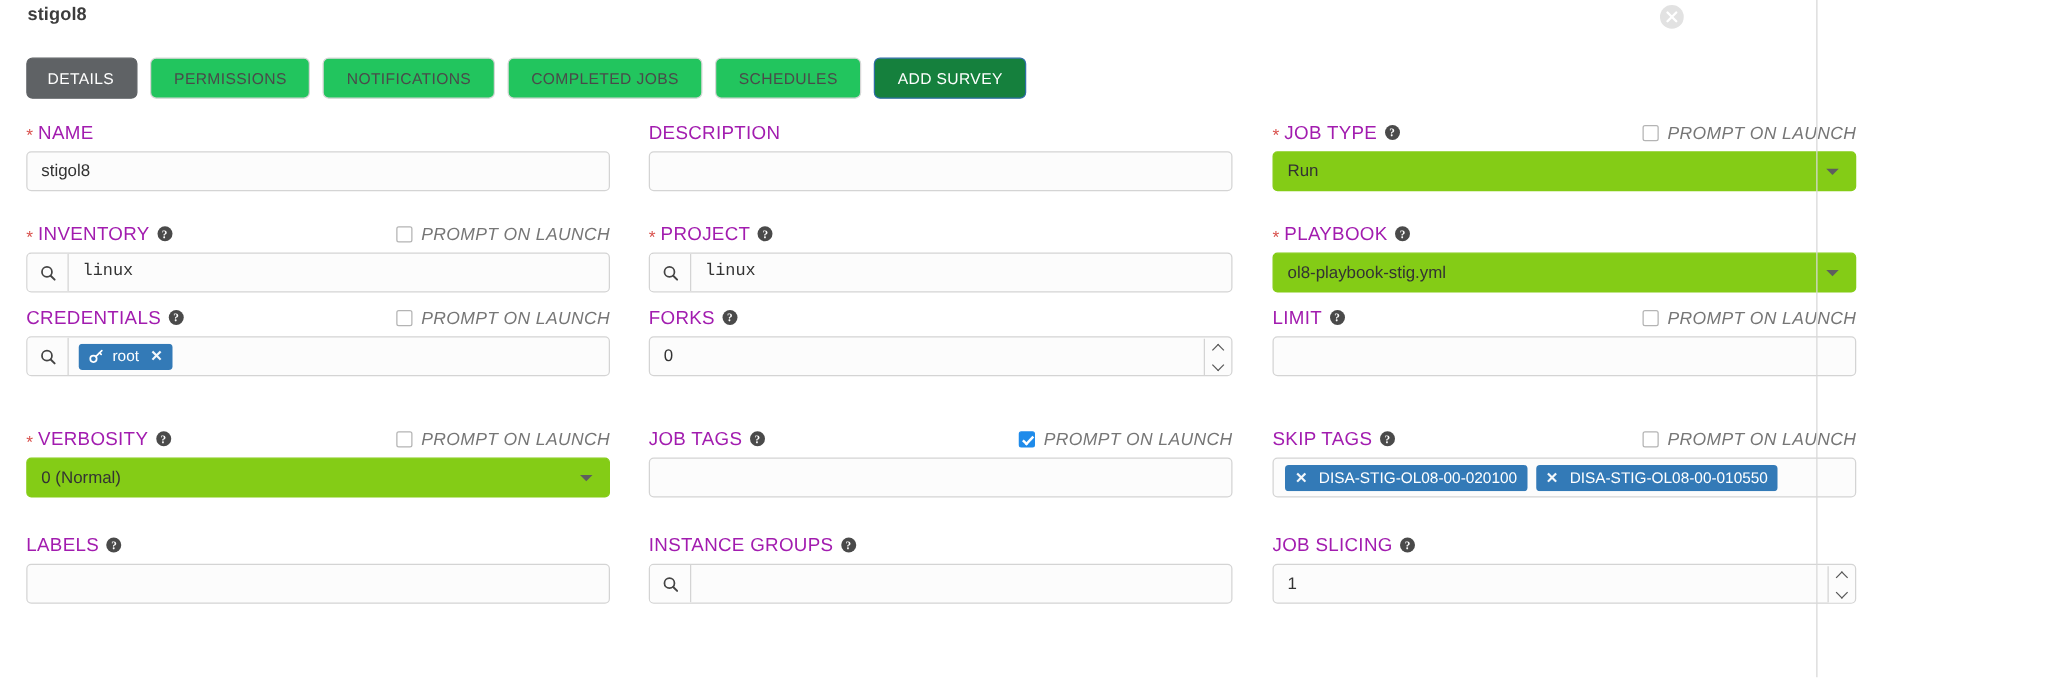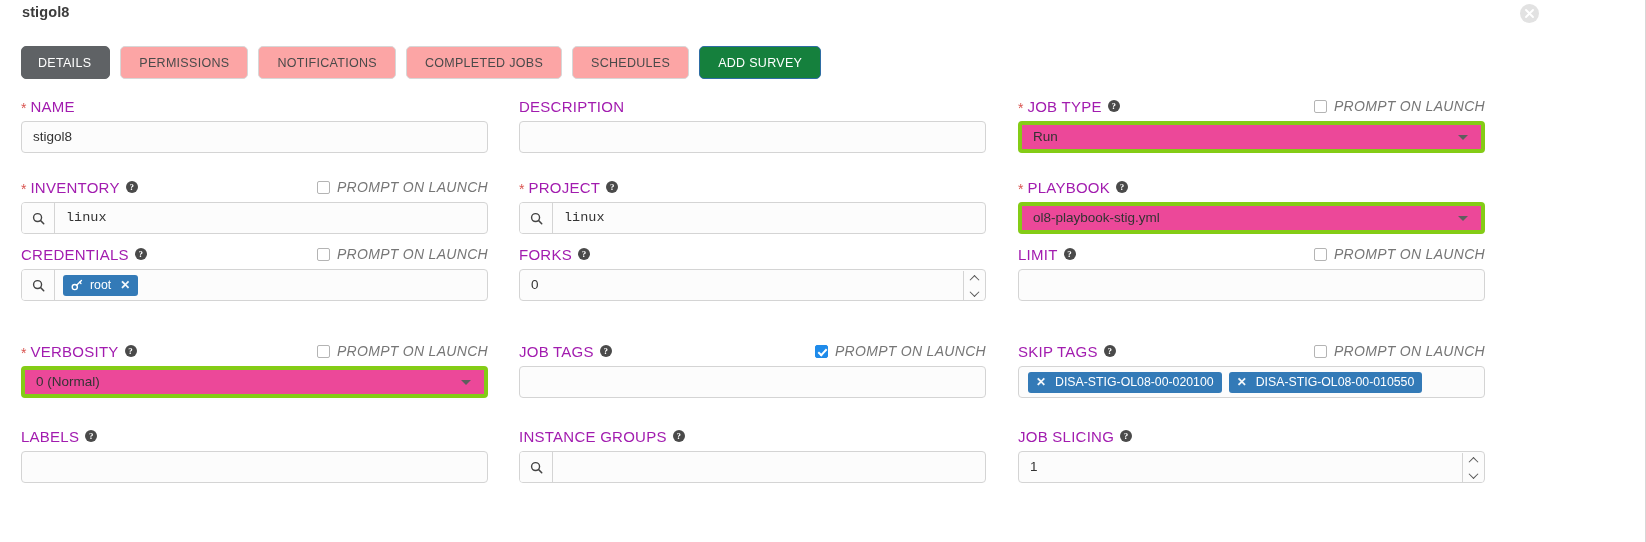--- a/index.html
+++ b/index.html
@@ -5,21 +5,21 @@
   * { box-sizing: border-box; }
   html, body {
     margin: 0; padding: 0;
     width: 1646px; height: 542px;
     background: #ffffff;
     font-family: "Liberation Sans", sans-serif;
     overflow: hidden;
   }
   .page {
     position: relative;
-    width: 1646px; height: 542px;
+    width: 1454px; height: 542px;
     background: #fff;
   }
   
   .page:after {
     content: "";
     position: absolute;
     top: 0; right: 0; width: 1px; height: 542px;
     background: #d7d7d7;
   }
 
@@ -53,21 +53,21 @@
     gap: 10px;
     align-items: stretch;
   }
   .tab {
     height: 33px;
     padding: 0 18px;
     display: flex; align-items: center; justify-content: center;
     border-radius: 5px;
     font-size: 12.5px;
     letter-spacing: .3px;
-    background: #fca5a5;
+    background: #22c55e;
     border: 1px solid #d7d7d7;
     color: #4a4a4a;
     cursor: pointer;
     white-space: nowrap;
   }
   .tab.active {
     background: #5f6265;
     border-color: #5f6265;
     color: #ffffff;
     font-weight: normal;
@@ -208,25 +208,25 @@
     align-items: center;
     padding-left: 9px;
     overflow: hidden;
     font-family: Liberation Mono, monospace;
   }
 
   
   .sel {
     position: relative;
     height: 32px;
-    border: 4px solid #84cc16;
+    border: 1px solid #84cc16;
     border-radius: 4px;
-    background: #ec4899;
-    display: flex;
-    align-items: center;
+    background: #84cc16;
+    display: flex;
+    align-items: flex-start;
     cursor: pointer;
   }
   .sel .val {
     padding: 0 11px;
     font-size: 13.5px;
     color: #333;
     line-height: 30px;
   }
   .caret {
     position: absolute;

